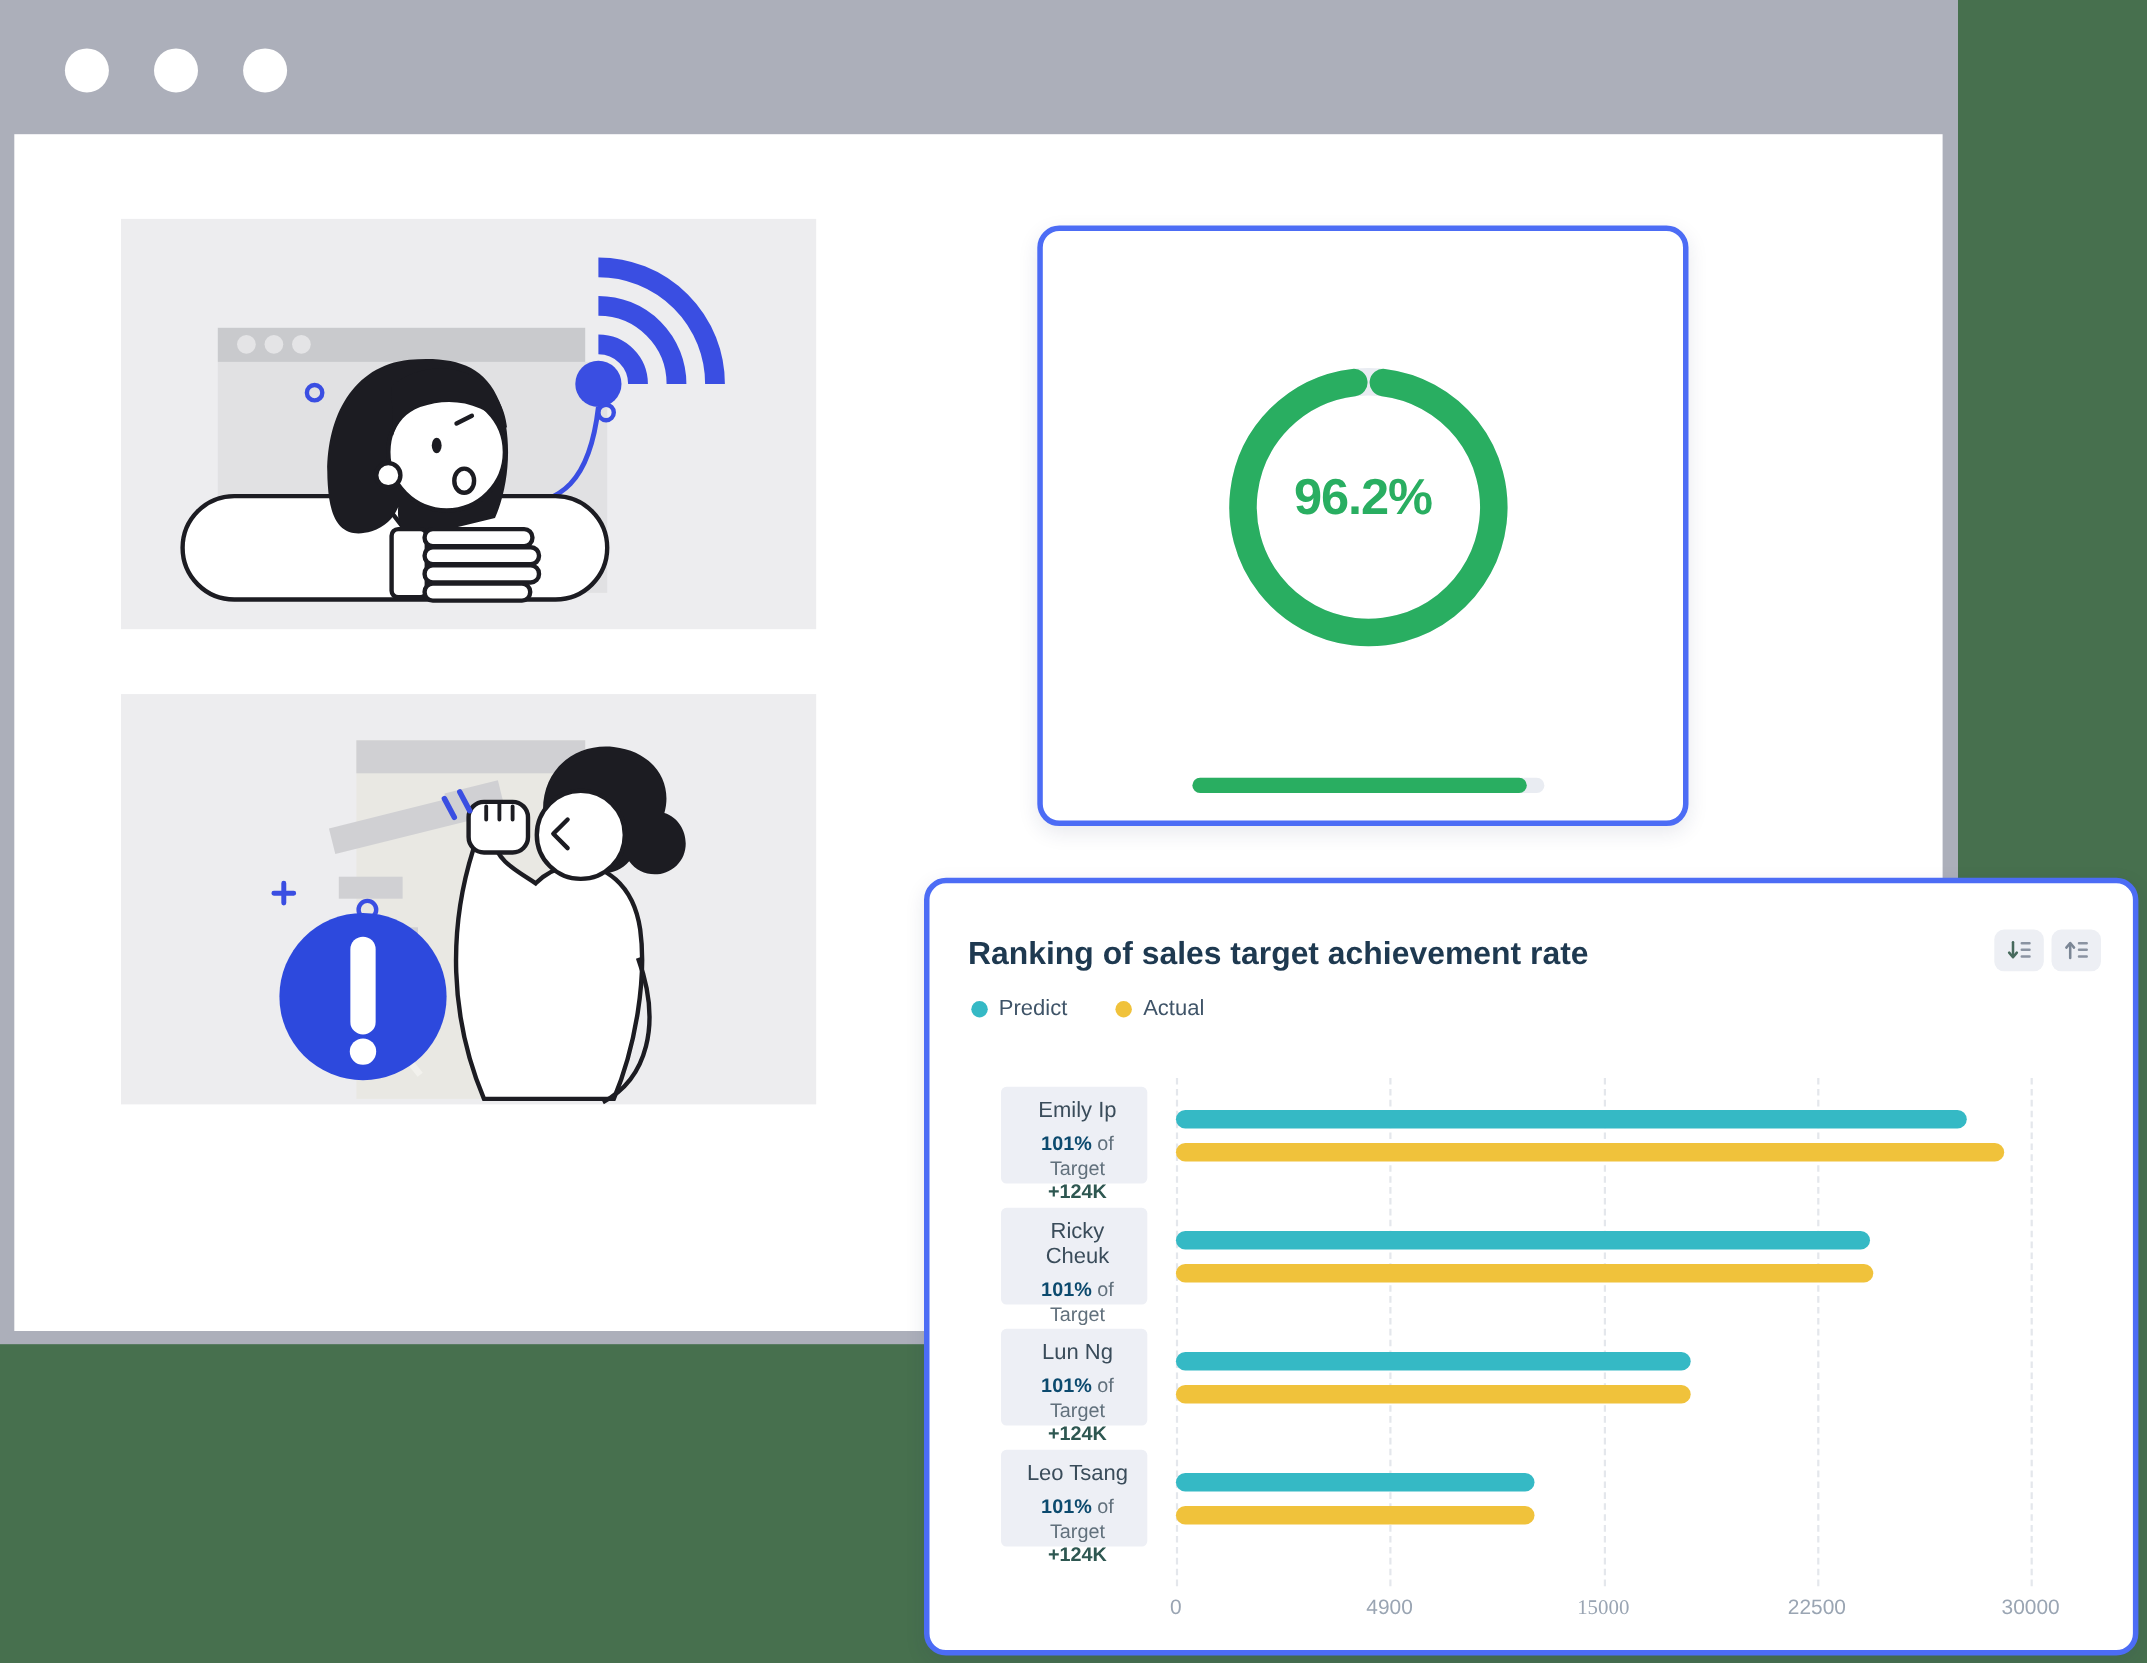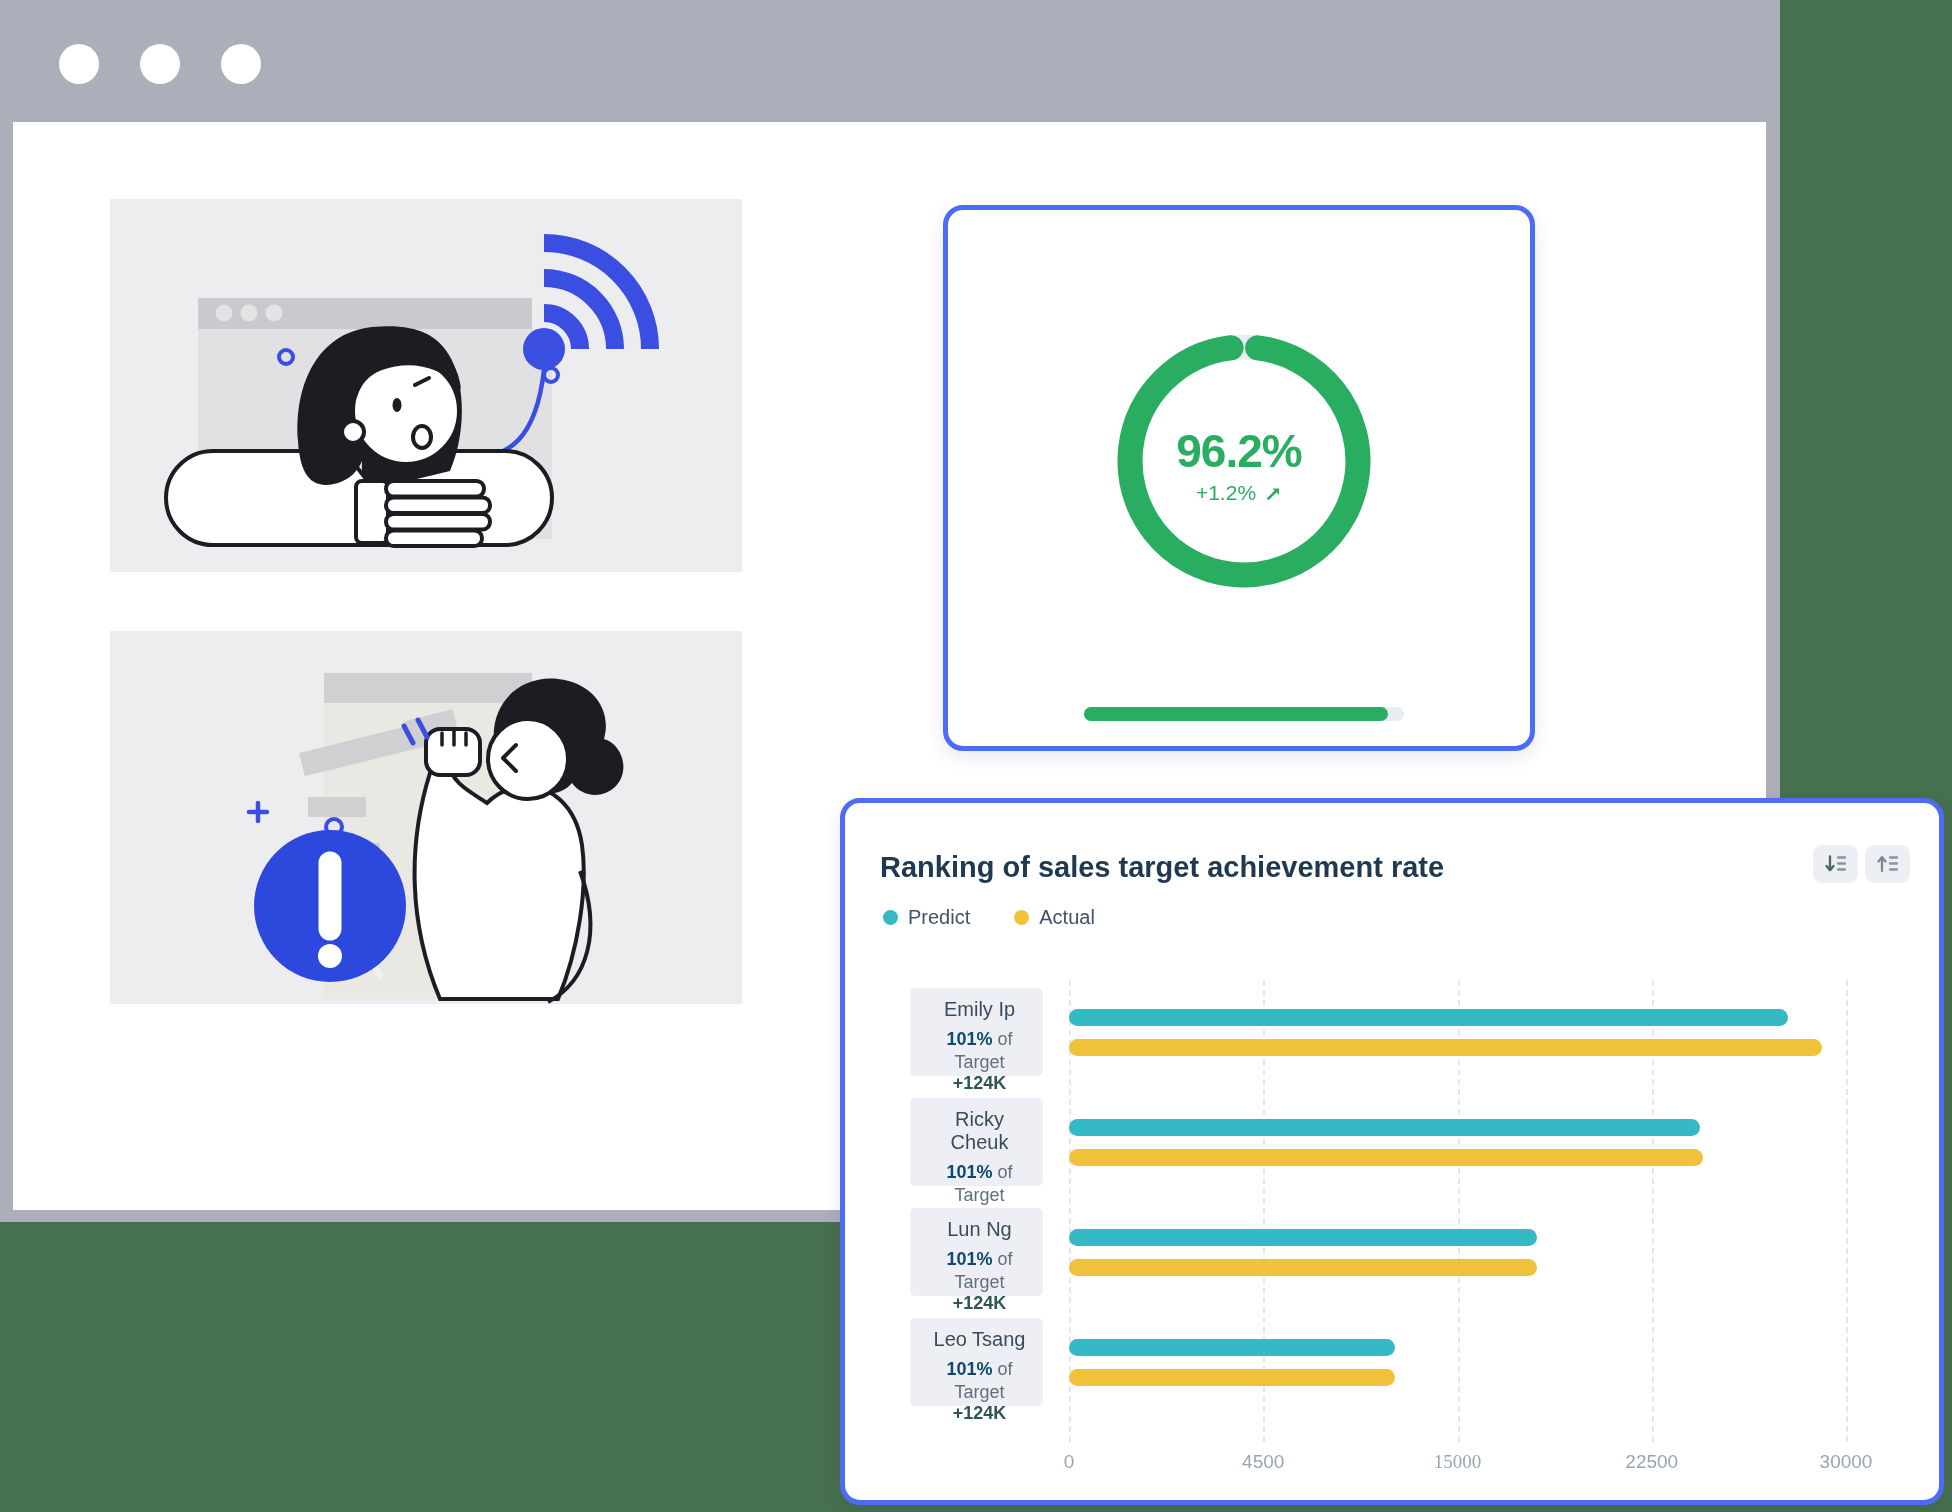--- a/index.html
+++ b/index.html
@@ -142,27 +142,20 @@
     </div>
   </div>
 
   <section class="card wh-card">
     <svg class="donut" viewBox="0 0 260 260">
       <circle cx="130" cy="130" r="114" fill="none" stroke="#e9ecf2" stroke-width="25"></circle>
       <circle id="donut-arc" cx="130" cy="130" r="114" fill="none" stroke="#29ae61" stroke-width="25" stroke-linecap="round" stroke-dasharray="689.0643662677709 716.2831250184728" transform="rotate(-83.16000000000001 130 130)"></circle>
     </svg>
     <div class="donut-center">
       <div class="big-green">96.2%</div>
-      <div class="delta-row">
-        <span>+1.2%</span>
-        <svg width="17" height="17" viewBox="0 0 17 17">
-          <path d="M3.5 13.5 L10 7" stroke="#29ae61" stroke-width="2.6" stroke-linecap="round"></path>
-          <path d="M7.5 3.5 H14 V10 Z" fill="#29ae61"></path>
-        </svg>
-      </div>
     </div>
     <div class="progress">
       <div class="fill" id="progress-fill" style="width: 95%;"></div>
     </div>
   </section>
 
   <section class="card rank-card">
     <h2>Ranking of sales target achievement rate</h2>
 
     <div class="legend">
@@ -239,20 +232,20 @@
             <div class="row-delta">+124K</div>
           </div>
           <div class="row-bars">
             <div class="bar" style="top: 21px; width: 42%; background: rgb(53, 185, 197);"></div>
             <div class="bar" style="top: 51px; width: 42%; background: rgb(240, 194, 59);"></div>
           </div>
         </div>
       </div>
     <div class="chart-axis" id="chart-axis">
         <span class="tick" style="left: 0%;">0</span>
-        <span class="tick" style="left: 25%;">4500</span>
+        <span class="tick" style="left: 25%;">4900</span>
         <span class="tick" style="left: 50%; font-family: Liberation Serif, serif;">15000</span>
         <span class="tick" style="left: 75%;">22500</span>
         <span class="tick" style="left: 100%;">30000</span>
       </div>
   </section>
 
 </div>
 
 </body></html>

